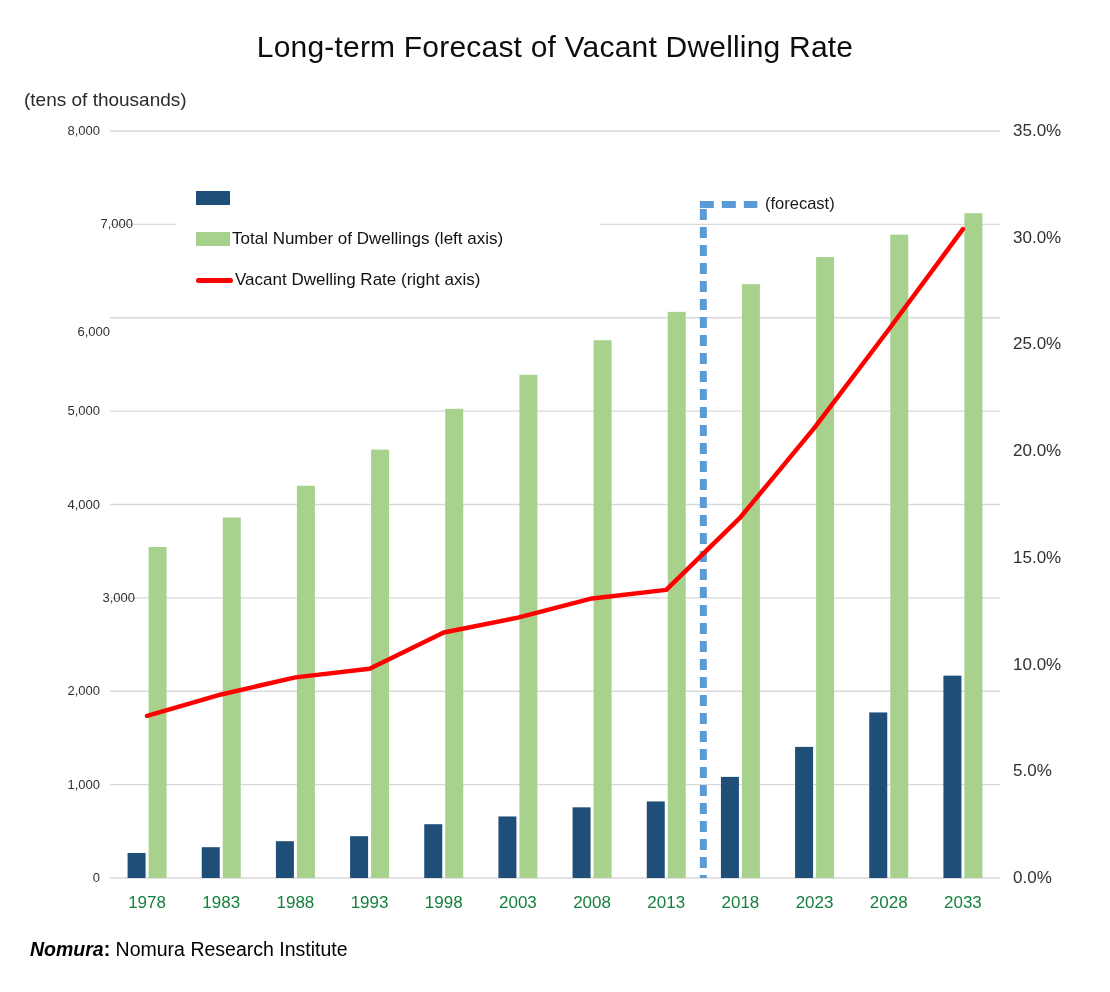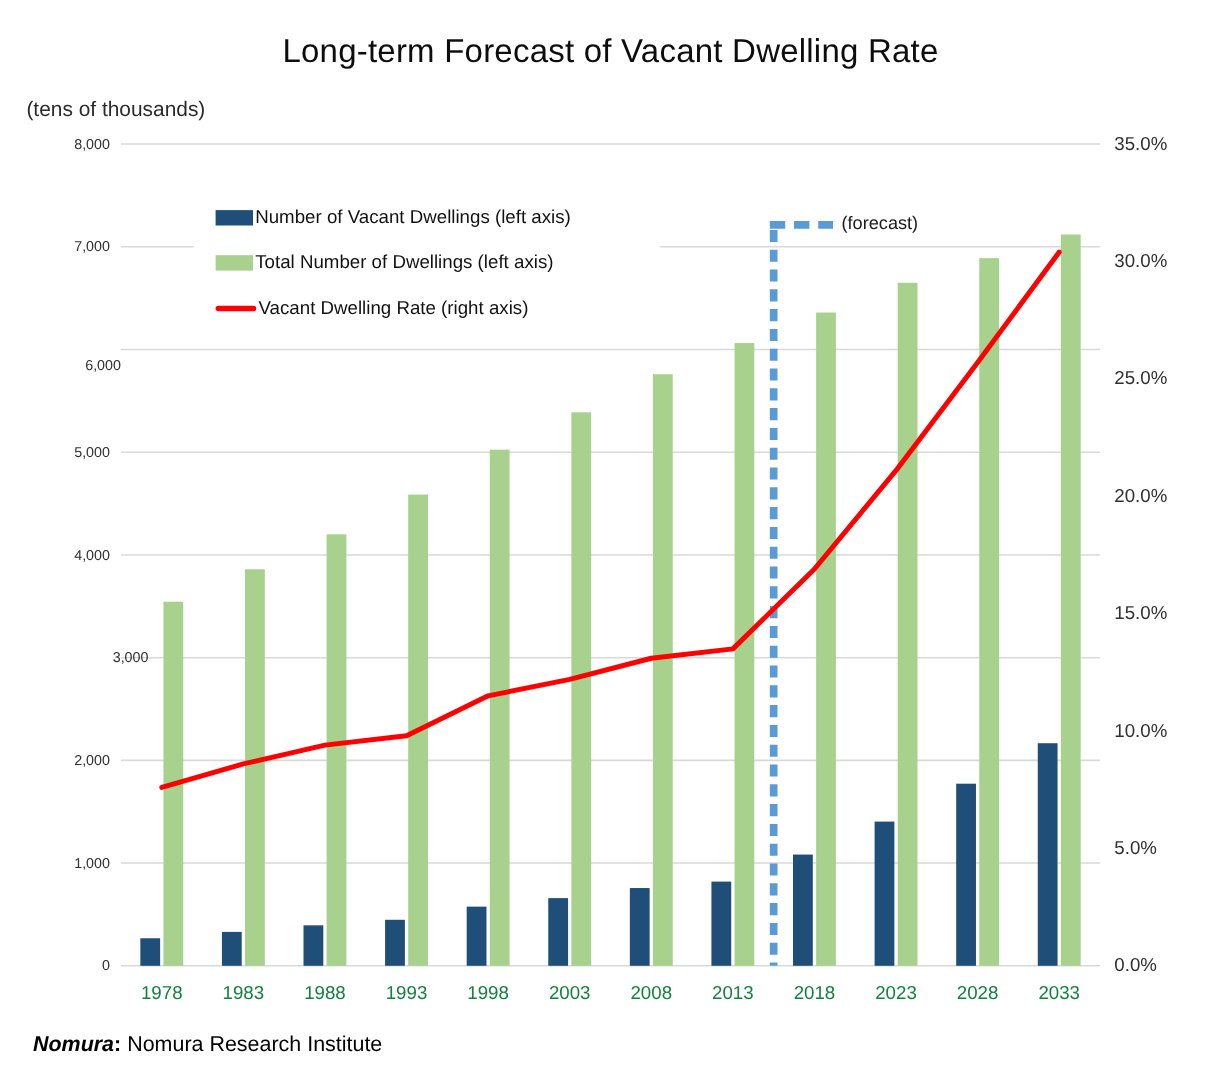--- a/index.html
+++ b/index.html
@@ -77,21 +77,21 @@
     <rect x="890.25" y="234.64625" width="18" height="643.35375" fill="#A9D18E"></rect>
     <rect x="943.4166666666667" y="675.656375" width="18" height="202.34362499999997" fill="#1F4E79"></rect>
     <rect x="964.4166666666667" y="213.16999999999996" width="18" height="664.83" fill="#A9D18E"></rect>
     <line x1="703.3333333333334" x2="703.3333333333334" y1="209" y2="878" stroke="#5B9BD5" stroke-width="7" stroke-dasharray="11 7"></line>
     <line x1="699.8333333333334" x2="757.3333333333334" y1="204.5" y2="204.5" stroke="#5B9BD5" stroke-width="7" stroke-dasharray="14 8"></line>
     <polyline points="147.08333333333334,715.7942857142857 221.25,694.4514285714286 295.4166666666667,677.3771428571429 369.58333333333337,668.8399999999999 443.75,632.5571428571428 517.9166666666667,617.6171428571429 592.0833333333334,598.4085714285715 666.25,589.8714285714286 740.4166666666667,517.3057142857143 814.5833333333334,427.6657142857143 888.75,329.4885714285714 962.9166666666667,229.17714285714283" fill="none" stroke="#FF0000" stroke-width="4.5" stroke-linejoin="round" stroke-linecap="round"></polyline>
   </svg>
 
 <div id="left-ticks">
     <div class="ytick-left" style="top: 120px;">8,000</div>
-    <div class="ytick-left" style="top: 213.375px;">7,000</div>
+    <div class="ytick-left" style="top: 213.375px; padding-left: 33px;">7,000</div>
     <div class="ytick-left" style="top: 321px; padding-left: 10px;">6,000</div>
     <div class="ytick-left" style="top: 400.125px;">5,000</div>
     <div class="ytick-left" style="top: 493.5px;">4,000</div>
     <div class="ytick-left" style="top: 586.875px; padding-left: 35px;">3,000</div>
     <div class="ytick-left" style="top: 680.25px;">2,000</div>
     <div class="ytick-left" style="top: 773.625px;">1,000</div>
     <div class="ytick-left" style="top: 867px;">0</div>
   </div>
 <div id="right-ticks">
     <div class="ytick-right" style="top: 120px;">35.0%</div>
@@ -114,21 +114,20 @@
     <div class="xtick" style="left: 629.25px;">2013</div>
     <div class="xtick" style="left: 703.417px;">2018</div>
     <div class="xtick" style="left: 777.583px;">2023</div>
     <div class="xtick" style="left: 851.75px;">2028</div>
     <div class="xtick" style="left: 925.917px;">2033</div>
   </div>
 
 <div class="abs" id="legend-bg">
   <div class="legend-row" style="left:20px;top:6px;">
     <span class="legend-swatch" id="sw0" style="background: rgb(31, 78, 121);"></span>
-    <span class="legend-label">Number of Vacant Dwellings (left axis)</span>
   </div>
   <div class="legend-row" style="left:20px;top:88px;">
     <span class="legend-swatch line" id="sw2" style="background: rgb(255, 0, 0);"></span>
     <span class="legend-label">Vacant Dwelling Rate (right axis)</span>
   </div>
   <div class="legend-row" style="left:20px;top:47px;">
     <span class="legend-swatch" id="sw1" style="background: rgb(169, 209, 142);"></span>
     <span class="legend-label">Total Number of Dwellings (left axis)</span>
   </div>
 </div>

